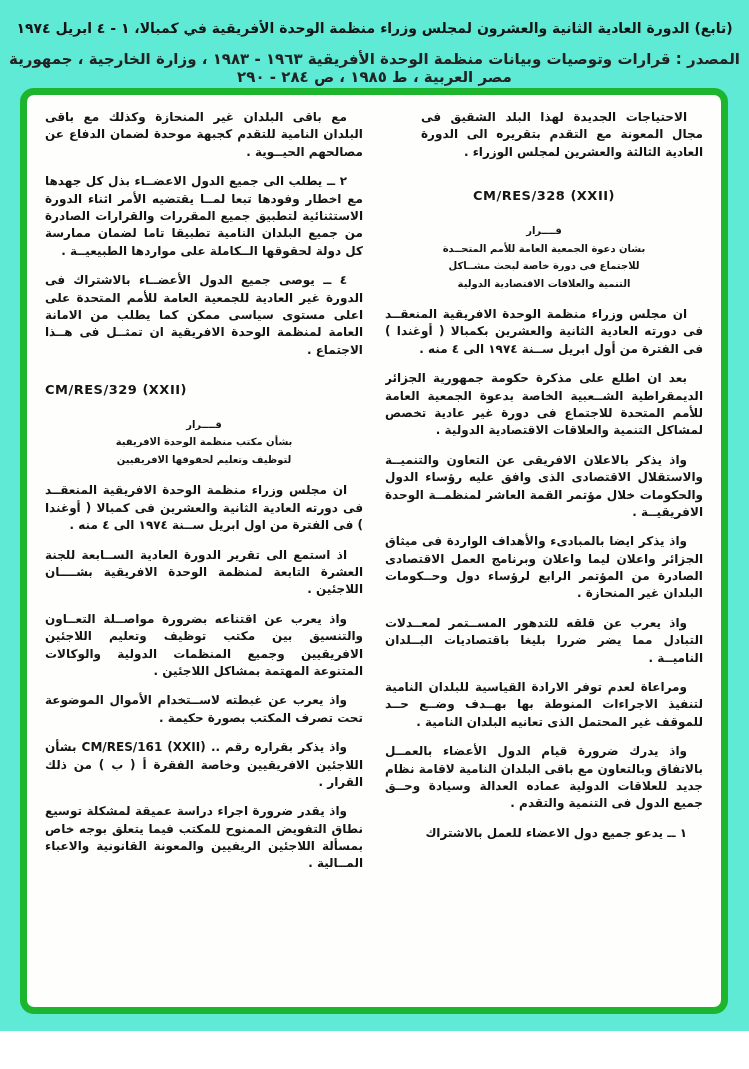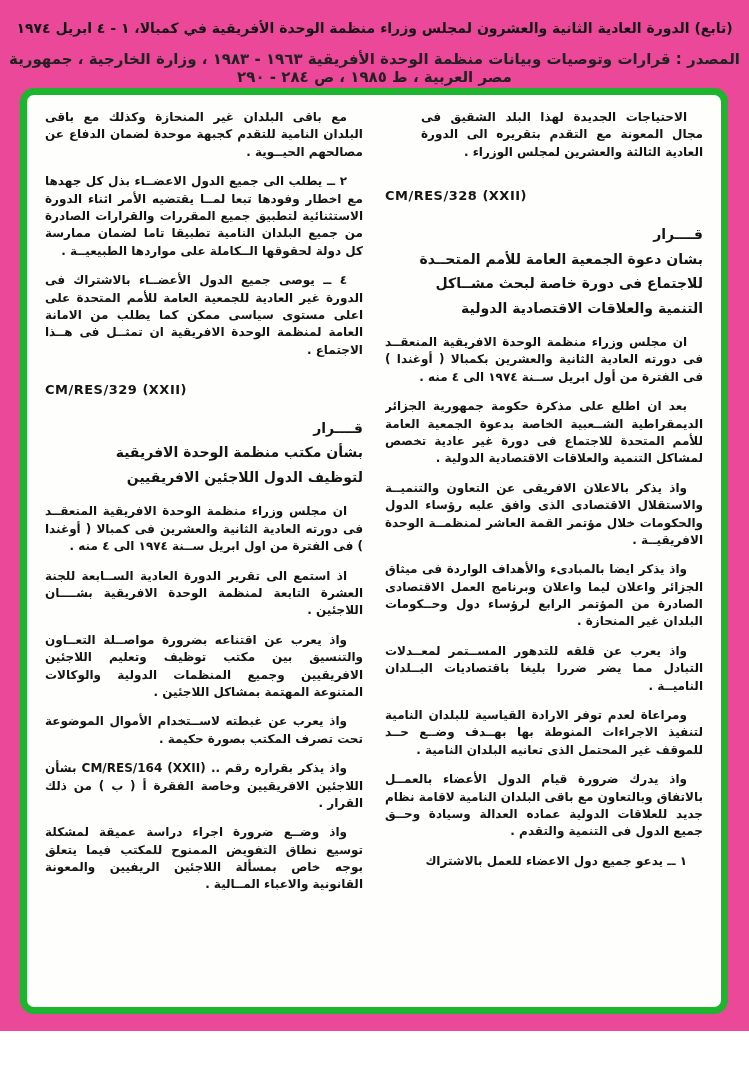--- a/index.html
+++ b/index.html
@@ -3,21 +3,21 @@
 <meta charset="utf-8">
 <style>
   html,body{margin:0;padding:0;}
   body{
     width:749px;height:1069px;
     background:#ffffff;
     font-family:"DejaVu Sans","Liberation Sans",sans-serif;
     color:#151515;
     -webkit-font-smoothing:none;
   }
-  .page{position:relative;width:749px;height:1031px;background:#ec4899;overflow:hidden;}
+  .page{position:relative;width:749px;height:1031px;background:#5eead4;overflow:hidden;}
 
   
   .hdr{position:absolute;left:0;right:0;text-align:center;direction:rtl;}
   .hdr-line1{top:20px;font-size:14px;font-weight:bold;letter-spacing:0;}
   .hdr-line2{top:50px;font-size:15px;font-weight:bold;color:#222;}
 
   
   .frame{
     position:absolute;left:20px;top:88px;width:708px;height:926px;
     box-sizing:border-box;
@@ -41,26 +41,26 @@
     overflow:hidden;
   }
   .para{margin:0 0 12px 0;text-indent:16px;}
   .res-label{
     direction:ltr;text-align:left;text-indent:0;
     font-size:13px;font-weight:bold;
     margin:22px 0 16px 0;
     font-family:"DejaVu Sans","Liberation Sans",sans-serif;
     letter-spacing:0.5px;
   }
-  .res-label.first{margin-top:26px;}
+  .res-label.first{margin-top:26px;text-align:center;}
   .heading{
-    text-align:right;text-indent:0;
+    text-align:center;text-indent:0;
     margin:0 0 14px 0;
     line-height:1.75;
-    font-size:14px;font-weight:bold;
+    font-size:10px;font-weight:bold;
   }
   .heading .h-line{display:block;}
   .heading .h-title{letter-spacing:1px;}
   .intro-gap{margin-bottom:4px;margin-left:36px;}
 
   .page-num{
     position:absolute;left:0;right:0;top:1030px;
     text-align:center;font-size:14px;font-weight:bold;direction:rtl;
   }
 </style>
@@ -95,28 +95,28 @@
       </div>
 
       <div class="col">
         <p class="para">مع باقى البلدان غير المنحازة وكذلك مع باقى البلدان النامية للتقدم كجبهة موحدة لضمان الدفاع عن مصالحهم الحيــوية .</p>
         <p class="para">٢ ــ يطلب الى جميع الدول الاعضــاء بذل كل جهدها مع اخطار وفودها تبعا لمــا يقتضيه الأمر اثناء الدورة الاستثنائية لتطبيق جميع المقررات والقرارات الصادرة من جميع البلدان النامية تطبيقا تاما لضمان ممارسة كل دولة لحقوقها الــكاملة على مواردها الطبيعيــة .</p>
         <p class="para">٤ ــ يوصى جميع الدول الأعضــاء بالاشتراك فى الدورة غير العادية للجمعية العامة للأمم المتحدة على اعلى مستوى سياسى ممكن كما يطلب من الامانة العامة لمنظمة الوحدة الافريقية ان تمثــل فى هــذا الاجتماع .</p>
         <div class="res-label">CM/RES/329  (XXII)</div>
         <div class="heading">
           <span class="h-line h-title">قــــرار</span>
           <span class="h-line">بشأن مكتب منظمة الوحدة الافريقية</span>
-          <span class="h-line">لتوظيف الدول اللاجئين الافريقيين</span>
+          <span class="h-line">لتوظيف وتعليم لحقوقها الافريقيين</span>
         </div>
         <p class="para">ان مجلس وزراء منظمة الوحدة الافريقية المنعقــد فى دورته العادية الثانية والعشرين فى كمبالا ( أوغندا ) فى الفترة من اول ابريل ســنة ١٩٧٤ الى ٤ منه .</p>
         <p class="para">اذ استمع الى تقرير الدورة العادية الســابعة للجنة العشرة التابعة لمنظمة الوحدة الافريقية بشــــان اللاجئين .</p>
         <p class="para">واذ يعرب عن اقتناعه بضرورة مواصــلة التعــاون والتنسيق بين مكتب توظيف وتعليم اللاجئين الافريقيين وجميع المنظمات الدولية والوكالات المتنوعة المهتمة بمشاكل اللاجئين .</p>
         <p class="para">واذ يعرب عن غبطته لاســتخدام الأموال الموضوعة تحت تصرف المكتب بصورة حكيمة .</p>
-        <p class="para">واذ يذكر بقراره رقم .. CM/RES/164 (XXII) بشأن اللاجئين الافريقيين وخاصة الفقرة أ ( ب ) من ذلك القرار .</p>
-        <p class="para">واذ وضــع ضرورة اجراء دراسة عميقة لمشكلة توسيع نطاق التفويض الممنوح للمكتب فيما يتعلق بوجه خاص بمسألة اللاجئين الريفيين والمعونة القانونية والاعباء المــالية .</p>
+        <p class="para">واذ يذكر بقراره رقم .. CM/RES/161 (XXII) بشأن اللاجئين الافريقيين وخاصة الفقرة أ ( ب ) من ذلك القرار .</p>
+        <p class="para">واذ يقدر ضرورة اجراء دراسة عميقة لمشكلة توسيع نطاق التفويض الممنوح للمكتب فيما يتعلق بوجه خاص بمسألة اللاجئين الريفيين والمعونة القانونية والاعباء المــالية .</p>
       </div>
 
     </div>
   </div>
 
   <div class="page-num">٦</div>
 
 </div>
 
 </body></html>

